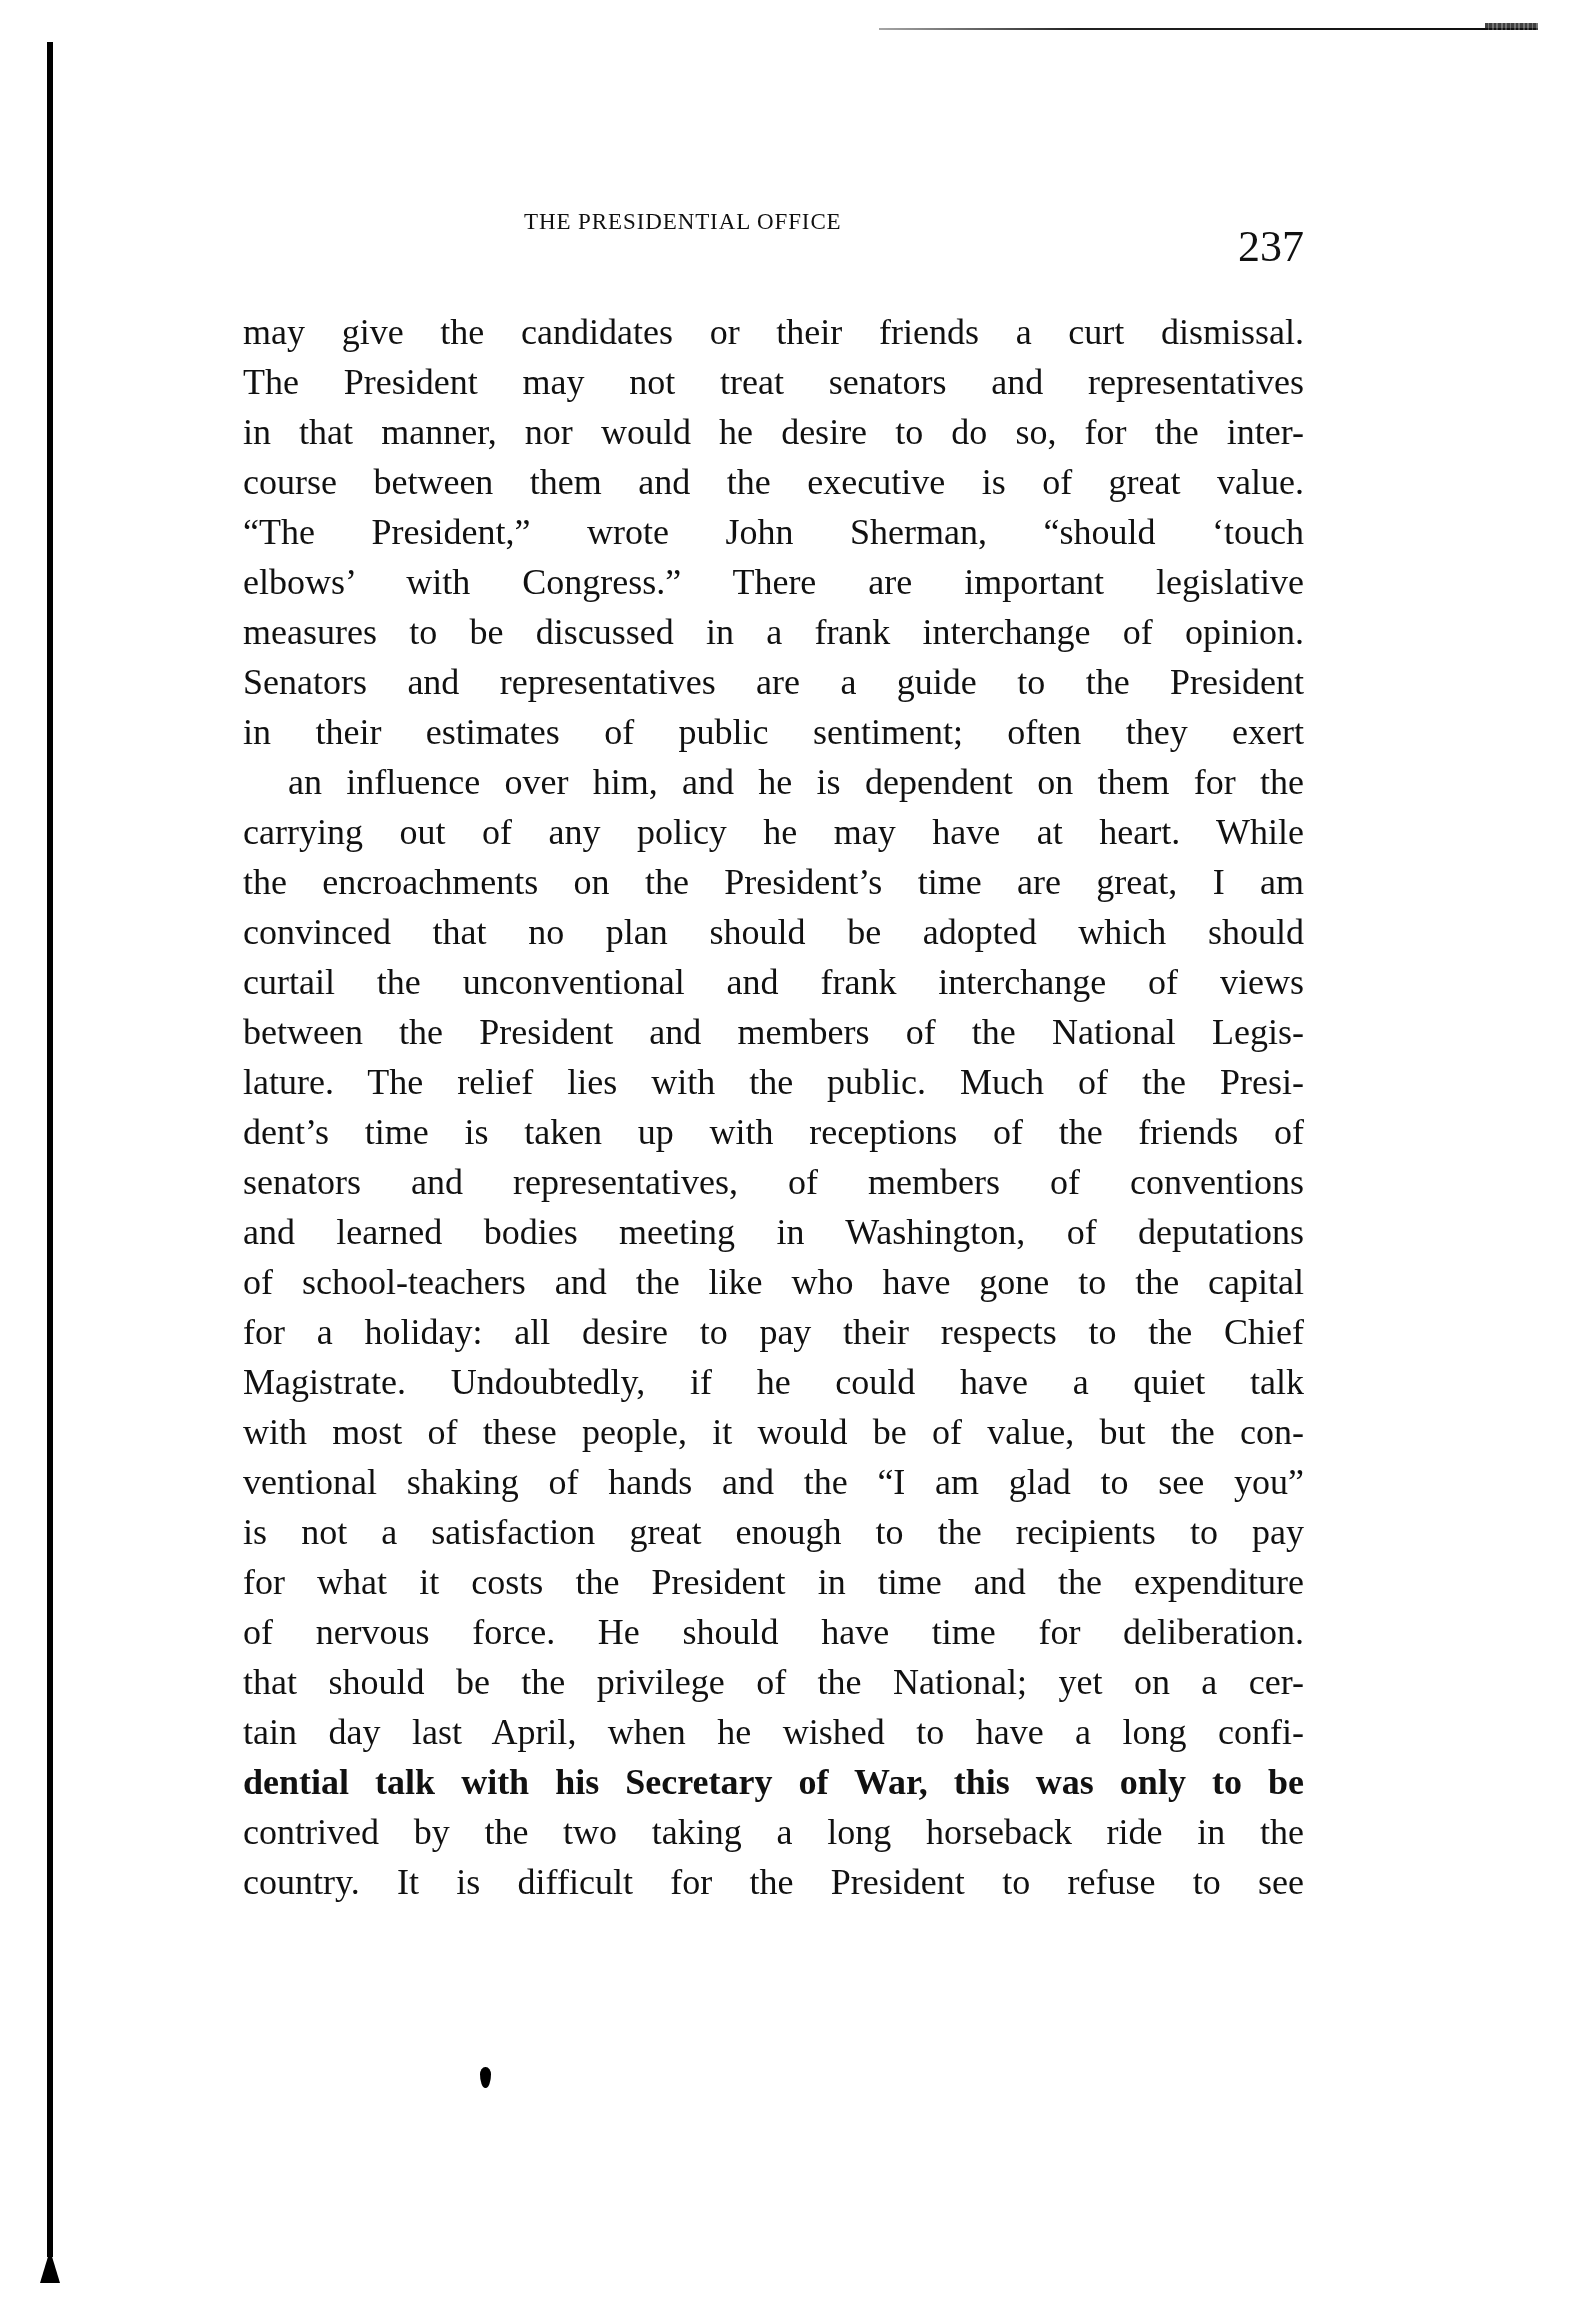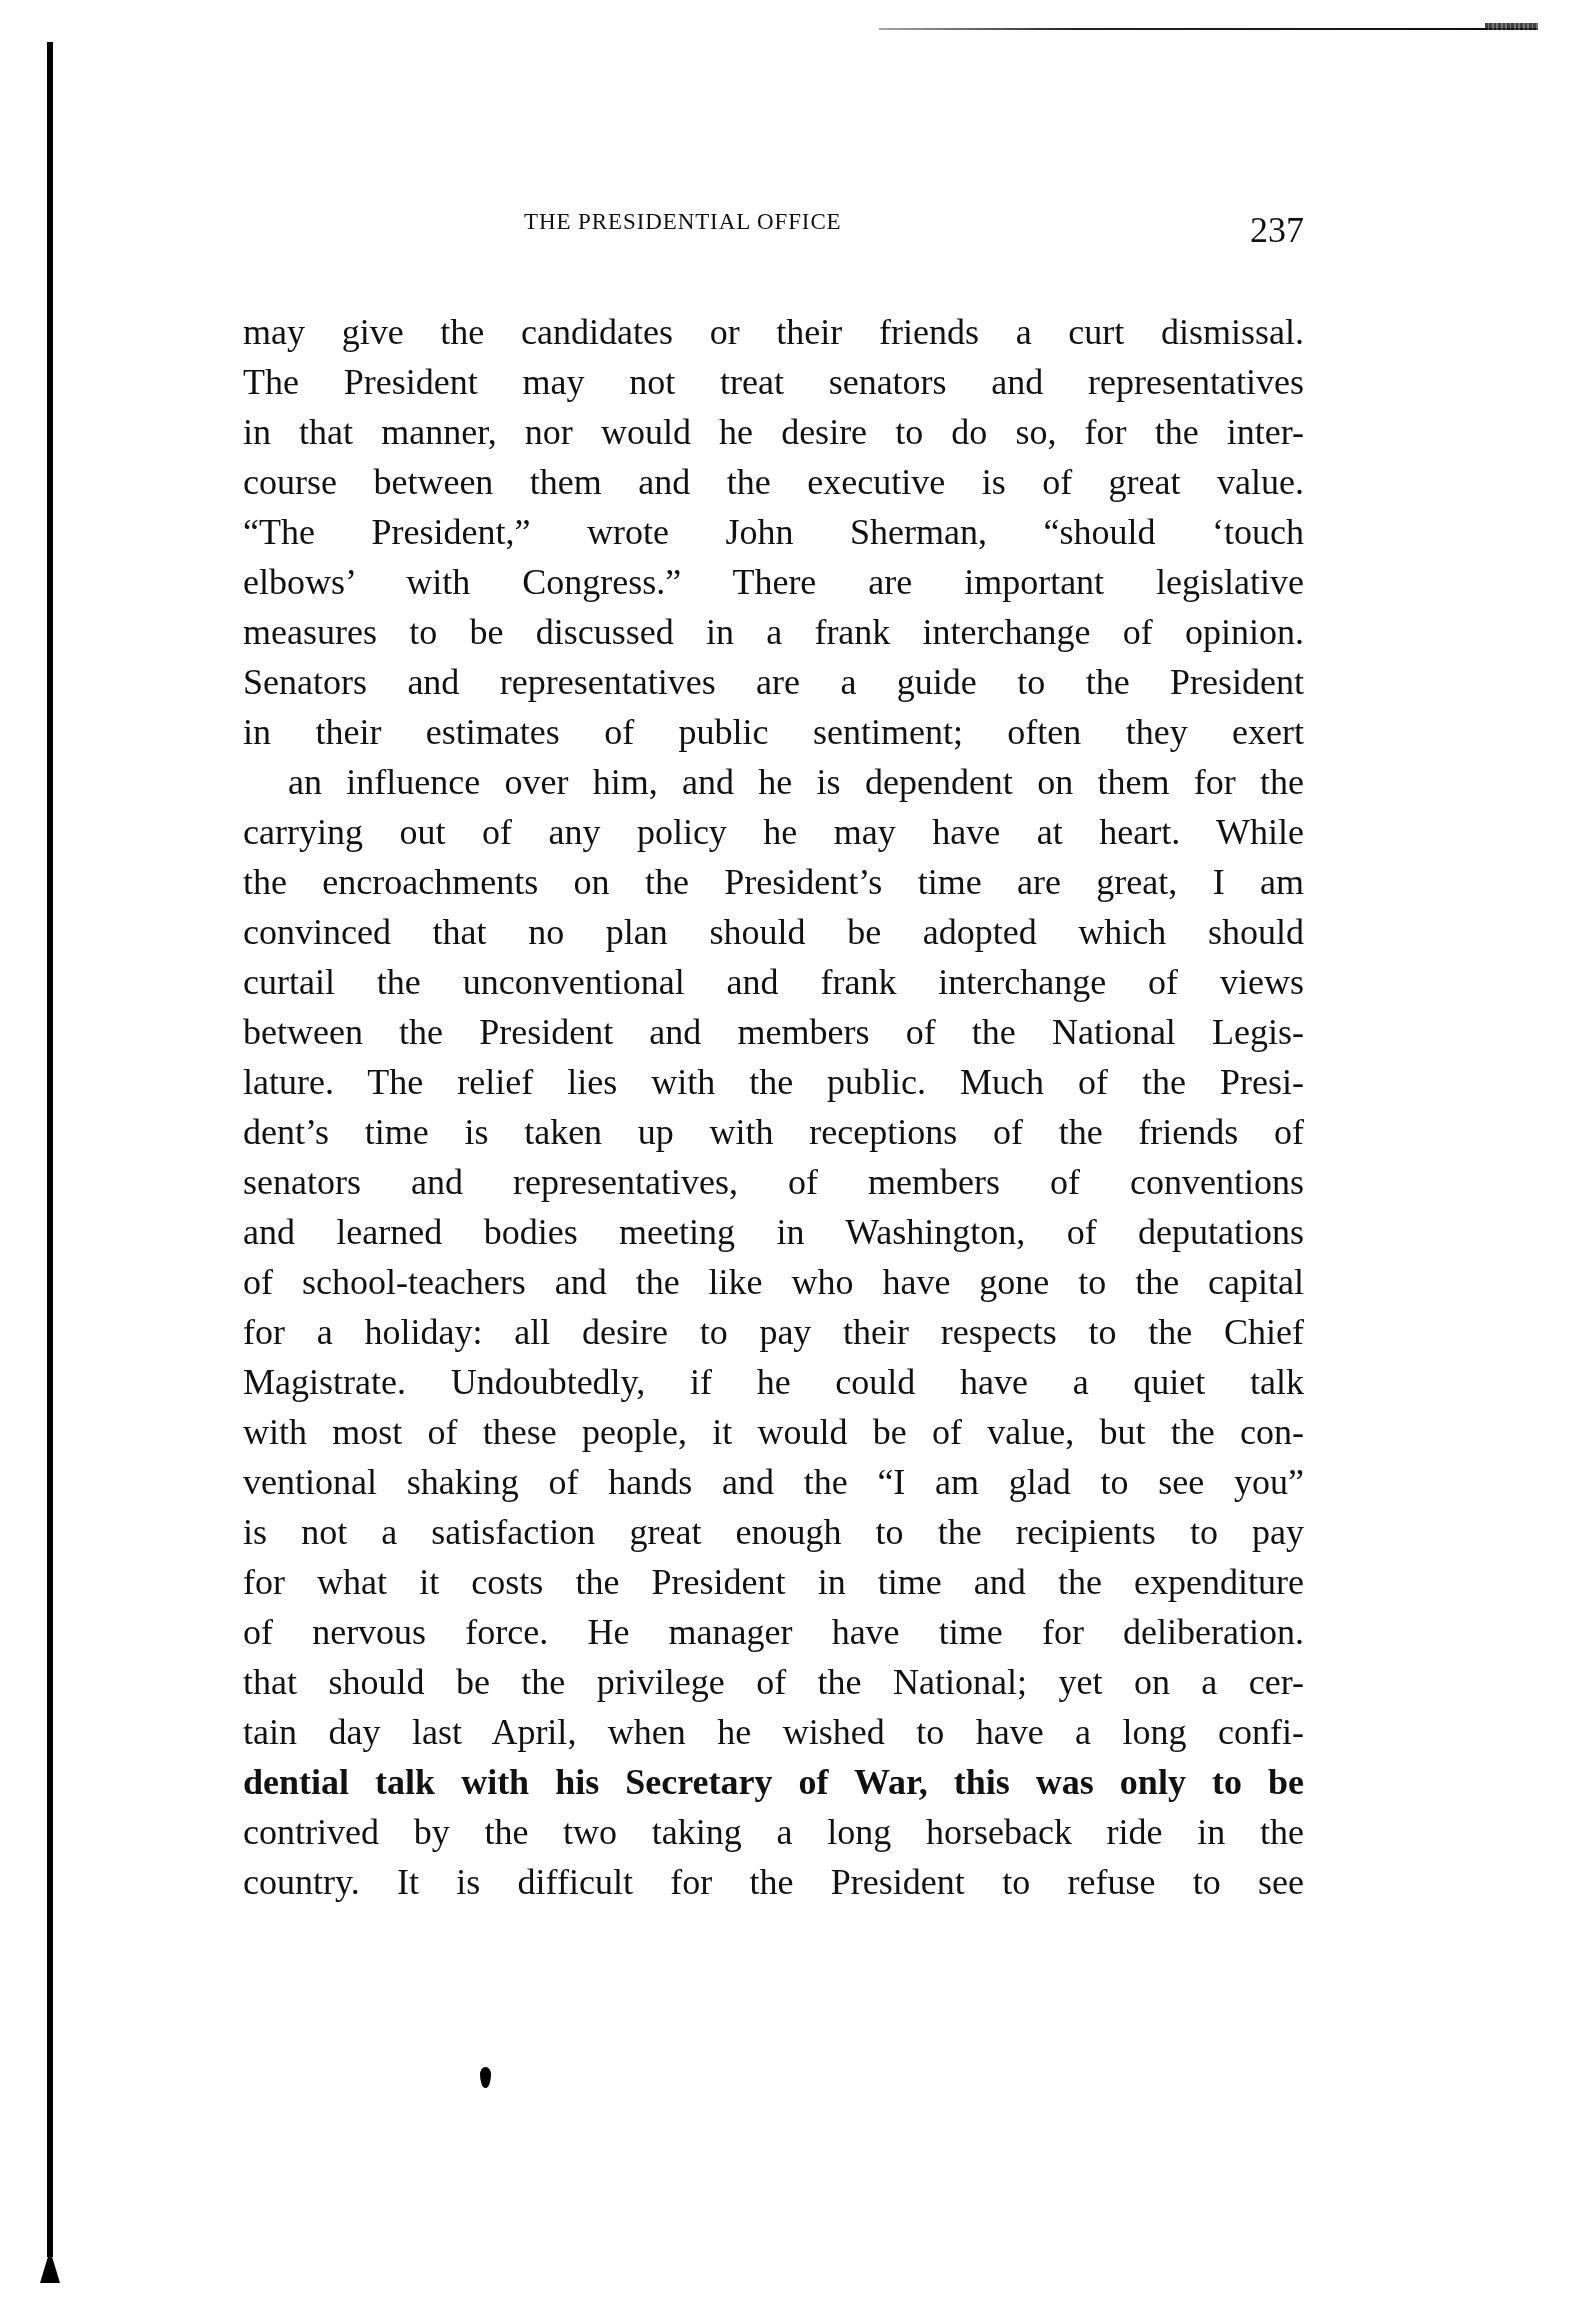--- a/index.html
+++ b/index.html
@@ -78,22 +78,22 @@
     position: absolute;
     left: 281px;
     top: 0;
     font-size: 23px;
     letter-spacing: 0.9px;
     white-space: nowrap;
   }
   .page-number {
     position: absolute;
     right: 0;
-    top: 0;
-    font-size: 36px;
+    top: 12px;
+    font-size: 44px;
     white-space: nowrap;
   }
   .body-text {
     position: absolute;
     top: 307px;
     left: 243px;
     width: 1061px;
   }
   .line {
     display: block;
@@ -144,20 +144,20 @@
   <span class="line" style="white-space: normal;">dent’s time is taken up with receptions of the friends of</span>
   <span class="line" style="white-space: normal;">senators and representatives, of members of conventions</span>
   <span class="line" style="white-space: normal;">and learned bodies meeting in Washington, of deputations</span>
   <span class="line" style="white-space: normal;">of school-teachers and the like who have gone to the capital</span>
   <span class="line" style="white-space: normal;">for a holiday: all desire to pay their respects to the Chief</span>
   <span class="line" style="white-space: normal;">Magistrate.  Undoubtedly, if he could have a quiet talk</span>
   <span class="line" style="white-space: normal;">with most of these people, it would be of value, but the con-</span>
   <span class="line" style="white-space: normal;">ventional shaking of hands and the “I am glad to see you”</span>
   <span class="line" style="white-space: normal;">is not a satisfaction great enough to the recipients to pay</span>
   <span class="line" style="white-space: normal;">for what it costs the President in time and the expenditure</span>
-  <span class="line" style="white-space: normal;">of nervous force.  He manager have time for deliberation.</span>
+  <span class="line" style="white-space: normal;">of nervous force.  He should have time for deliberation.</span>
   <span class="line" style="white-space: normal;">that should be the privilege of the National; yet on a cer-</span>
   <span class="line" style="white-space: normal;">tain day last April, when he wished to have a long confi-</span>
   <span class="line" style="white-space: normal; font-weight: bold;">dential talk with his Secretary of War, this was only to be</span>
   <span class="line" style="white-space: normal;">contrived by the two taking a long horseback ride in the</span>
   <span class="line last-line" style="white-space: normal;">country.  It is difficult for the President to refuse to see</span>
 </div>
 
 
 </body></html>

